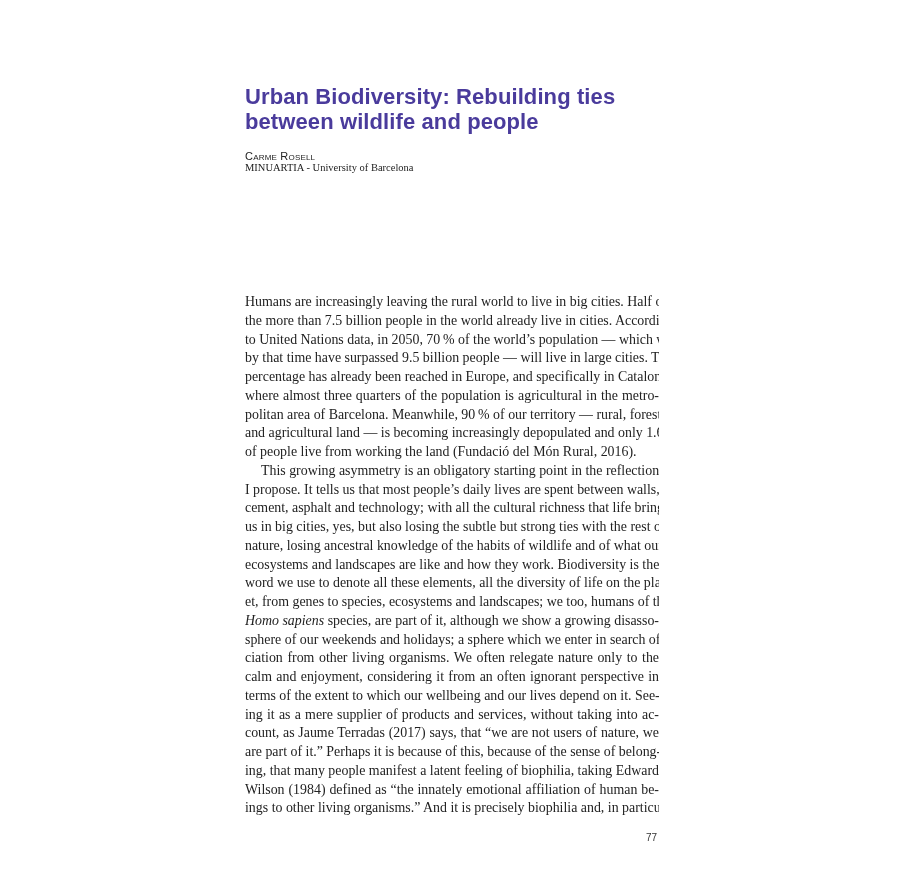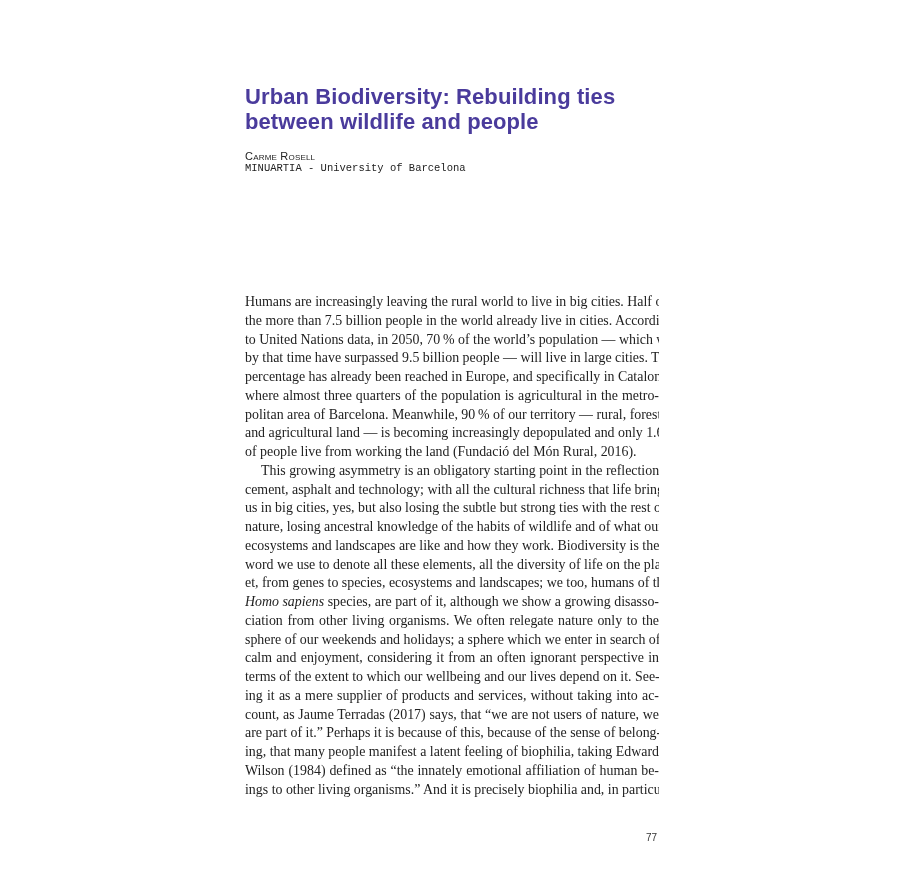--- a/index.html
+++ b/index.html
@@ -41,21 +41,21 @@
       font-size: 11px;
       line-height: 12px;
       color: #222;
       font-variant: small-caps;
       letter-spacing: 0.2px;
     }
     .affiliation {
       position: absolute;
       left: 245px;
       top: 162px;
-      font-family: Liberation Mono, monospace;
+      font-family: Liberation Serif, serif;
       font-size: 10.5px;
       line-height: 12px;
       color: #222;
     }
     .section-heading {
       position: absolute;
       left: 245px;
       top: 262px;
       margin: 0;
       font-family: "Liberation Sans", sans-serif;
@@ -121,29 +121,30 @@
     <span class="line">the more than 7.5 billion people in the world already live in cities. According</span>
     <span class="line">to United Nations data, in 2050, 70 % of the world’s population — which will</span>
     <span class="line">by that time have surpassed 9.5 billion people — will live in large cities. This</span>
     <span class="line">percentage has already been reached in Europe, and specifically in Catalonia,</span>
     <span class="line">where almost three quarters of the population is agricultural in the metro-</span>
     <span class="line">politan area of Barcelona. Meanwhile, 90 % of our territory — rural, forest</span>
     <span class="line">and agricultural land — is becoming increasingly depopulated and only 1.6 %</span>
     <span class="line last">of people live from working the land (Fundació del Món Rural, 2016).</span>
 
     <span class="line indent">This growing asymmetry is an obligatory starting point in the reflections</span>
+    <span class="line">I propose. It tells us that most people’s daily lives are spent between walls,</span>
     <span class="line">cement, asphalt and technology; with all the cultural richness that life brings</span>
     <span class="line">us in big cities, yes, but also losing the subtle but strong ties with the rest of</span>
     <span class="line">nature, losing ancestral knowledge of the habits of wildlife and of what our</span>
     <span class="line">ecosystems and landscapes are like and how they work. Biodiversity is the</span>
     <span class="line">word we use to denote all these elements, all the diversity of life on the plan-</span>
     <span class="line">et, from genes to species, ecosystems and landscapes; we too, humans of the</span>
     <span class="line"><em>Homo sapiens</em><span> species, are part of it, although we show a growing disasso-</span></span>
+    <span class="line">sphere of our weekends and holidays; a sphere which we enter in search of</span>
     <span class="line">ciation from other living organisms. We often relegate nature only to the</span>
-    <span class="line">sphere of our weekends and holidays; a sphere which we enter in search of</span>
     <span class="line">calm and enjoyment, considering it from an often ignorant perspective in</span>
     <span class="line">terms of the extent to which our wellbeing and our lives depend on it. See-</span>
     <span class="line">ing it as a mere supplier of products and services, without taking into ac-</span>
     <span class="line">count, as Jaume Terradas (2017) says, that “we are not users of nature, we</span>
     <span class="line">are part of it.” Perhaps it is because of this, because of the sense of belong-</span>
     <span class="line">ing, that many people manifest a latent feeling of biophilia, taking Edward</span>
     <span class="line">Wilson (1984) defined as “the innately emotional affiliation of human be-</span>
     <span class="line">ings to other living organisms.” And it is precisely biophilia and, in particu-</span>
   </div>
 

